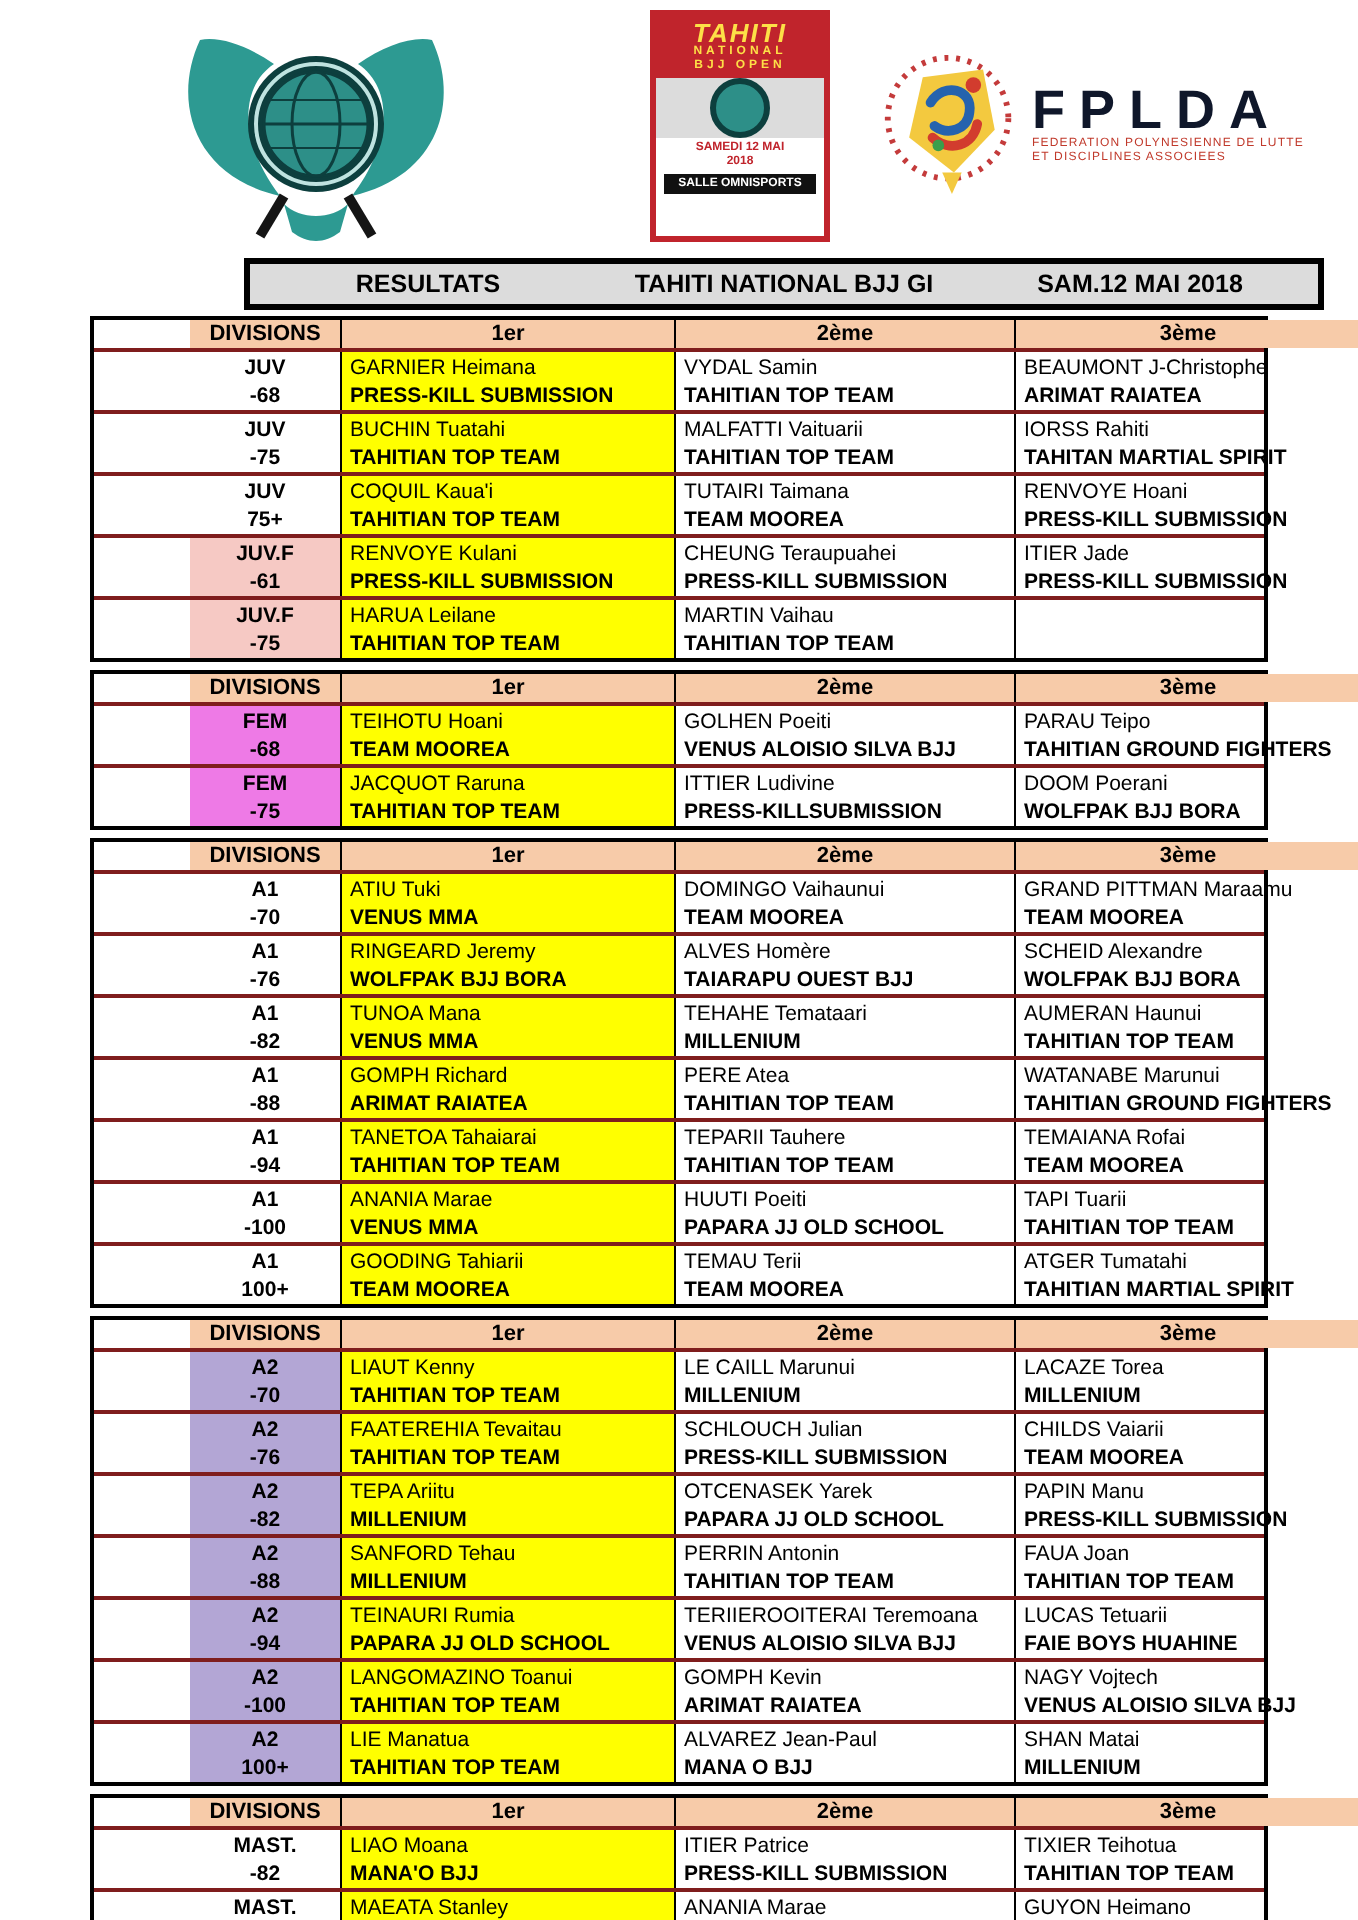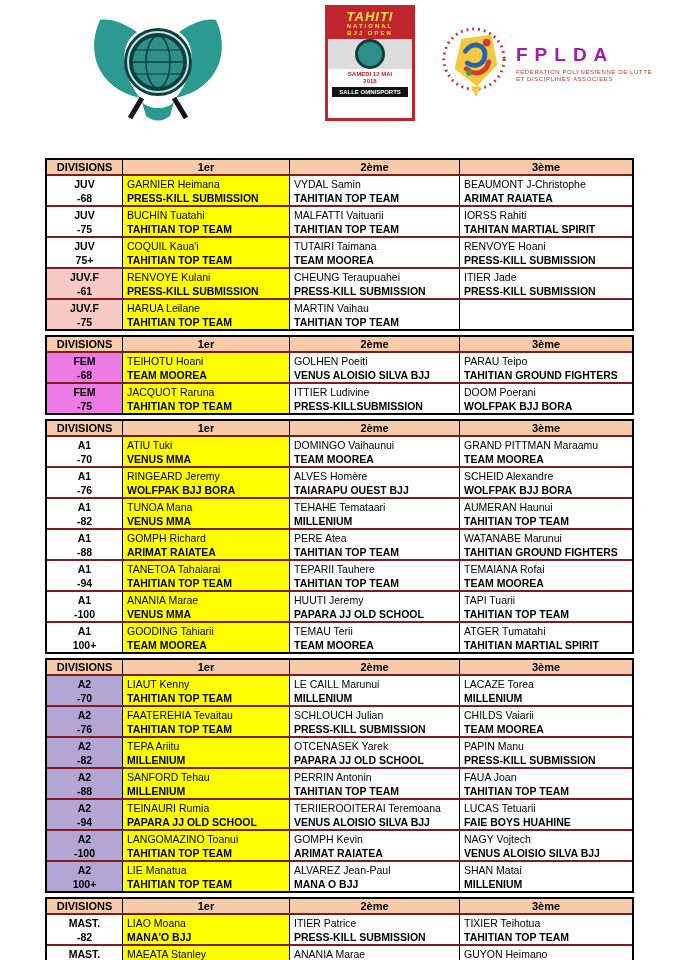--- a/index.html
+++ b/index.html
@@ -20,32 +20,32 @@
   .poster-title{font-size:13px;font-weight:bold;font-style:italic;letter-spacing:1px;line-height:12px;}
   .poster-sub{font-size:6px;font-weight:bold;letter-spacing:2px;line-height:7px;}
   .poster-mid{background:#dcdcdc;height:30px;display:flex;align-items:center;justify-content:center;}
   .poster-globe{width:24px;height:24px;border-radius:50%;background:#2d8f88;border:3px solid #0d3f3e;}
   .poster-date{color:#c0242c;font-size:6px;font-weight:bold;text-align:center;line-height:7px;margin-top:2px;}
   .poster-year{color:#c0242c;font-size:6px;font-weight:bold;text-align:center;line-height:7px;}
   .poster-venue{background:#111;color:#fff;font-size:6px;font-weight:bold;text-align:center;margin:2px 4px;padding:2px 0;line-height:6px;}
   
   .fplda{position:absolute;left:440px;top:26px;display:flex;align-items:center;gap:6px;}
   .fplda-text{display:flex;flex-direction:column;}
-  .fplda-acronym{color:#a21caf;font-size:19px;font-weight:bold;letter-spacing:7px;line-height:28px;}
+  .fplda-acronym{color:#0f172a;font-size:27px;font-weight:bold;letter-spacing:7px;line-height:28px;}
   .fplda-tag{color:#c0392b;font-size:6px;letter-spacing:0.6px;line-height:7px;}
   
   .bar{
     position:absolute;left:122px;top:129px;width:534px;height:20px;box-sizing:content-box;
     background:#dcdcdc;border:3px solid #000;display:flex;
   }
   .bar>div{flex:1;text-align:center;font-weight:bold;font-size:12.5px;line-height:20px;white-space:nowrap;}
   
   .table{position:absolute;left:45px;top:158px;width:589px;}
   .section{border:2px solid #000;margin-bottom:4px;background:#fff;}
-  .row{display:grid;grid-template-columns:75px 167px 170px 173px;}
+  .row{display:grid;grid-template-columns:75px 167px 170px 173px;padding-left:48px;}
   .row + .row{border-top:2px solid #7f1d1d;}
   .cell{box-sizing:border-box;overflow:hidden;}
   .cell + .cell{border-left:1px solid #000;}
   .head .cell{
     background:var(--peach,#f7cba9);font-weight:bold;font-size:11px;line-height:14px;height:14px;text-align:center;
   }
   .div-cell{text-align:center;font-weight:bold;font-size:10.5px;line-height:14px;padding-top:1px;height:29px;}
   .place-cell{font-size:10.5px;line-height:14px;padding:1px 2px 0 4px;height:29px;white-space:nowrap;}
   .place-cell .nm{font-weight:normal;}
   .place-cell .club{font-weight:bold;}
@@ -96,20 +96,25 @@
       <circle cx="48" cy="17" r="4" fill="#d23c2e"></circle>
       <circle cx="30" cy="48" r="3" fill="#3a9e4b"></circle>
     </svg>
     <div class="fplda-text">
       <div class="fplda-acronym">FPLDA</div>
       <div class="fplda-tag">FEDERATION POLYNESIENNE DE LUTTE</div>
       <div class="fplda-tag">ET DISCIPLINES ASSOCIEES</div>
     </div>
   </div>
 
+  <div class="bar">
+    <div>RESULTATS</div>
+    <div>TAHITI NATIONAL BJJ GI</div>
+    <div>SAM.12 MAI 2018</div>
+  </div>
 </div>
 
 <div class="table">
     <div class="section">
       <div class="row head">
         <div class="cell">DIVISIONS</div>
         <div class="cell">1er</div>
         <div class="cell">2ème</div>
         <div class="cell">3ème</div>
       </div>
@@ -348,21 +353,21 @@
       <div class="row">
         <div class="cell div-cell" style="background: rgb(255, 255, 255);">
           <div class="cat">A1</div>
           <div class="wt">-100</div>
         </div>
         <div class="cell place-cell p1">
           <div class="nm">ANANIA Marae</div>
           <div class="club">VENUS MMA</div>
         </div>
         <div class="cell place-cell">
-          <div class="nm">HUUTI Jeremy</div>
+          <div class="nm">HUUTI Poeiti</div>
           <div class="club">PAPARA JJ OLD SCHOOL</div>
         </div>
         <div class="cell place-cell">
           <div class="nm">TAPI Tuarii</div>
           <div class="club">TAHITIAN TOP TEAM</div>
         </div>
       </div>
       <div class="row">
         <div class="cell div-cell" style="background: rgb(255, 255, 255);">
           <div class="cat">A1</div>

